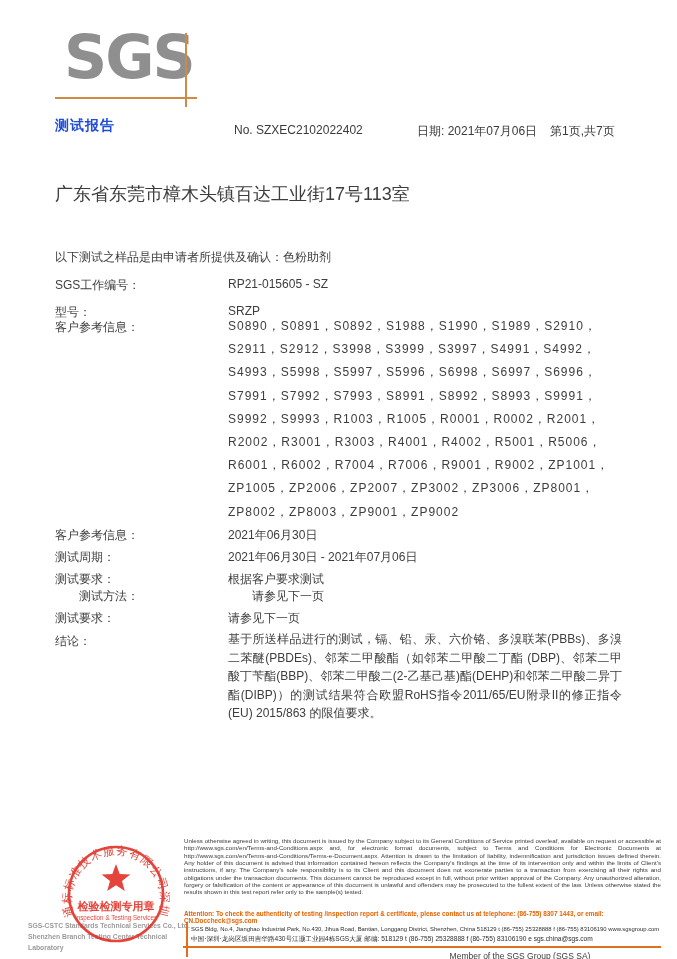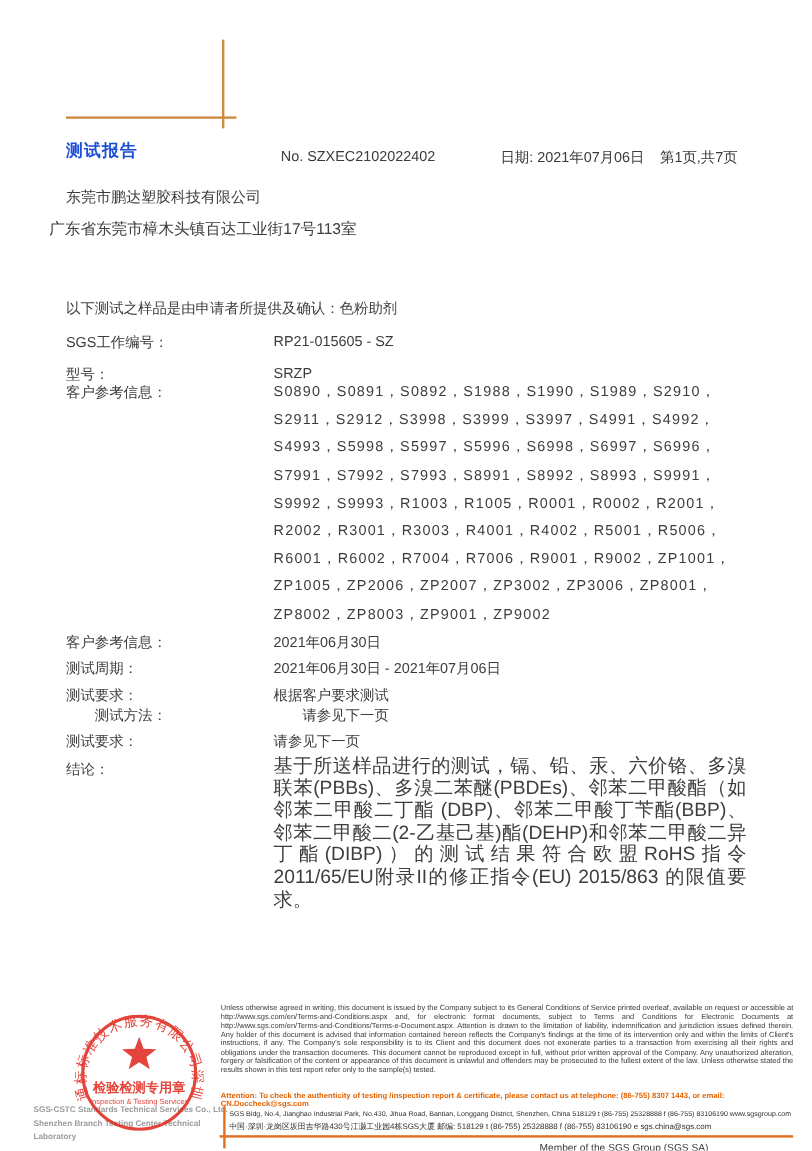--- a/index.html
+++ b/index.html
@@ -18,37 +18,37 @@
   .logo-hline { left:55px; top:97px; width:142px; height:2px; background:#cf8a43; }
   .logo-vline { left:185px; top:33px; width:2px; height:74px; background:#cf8a43; }
 
   
   .doc-title { left:55px; top:117px; font-size:14px; font-weight:bold; color:#1d4ed8; letter-spacing:1px; }
   .report-no { left:234px; top:123px; font-size:12px; color:#3a3a3a; }
   .report-date { left:417px; top:123px; font-size:12px; color:#3a3a3a; }
   .page-info { left:550px; top:123px; font-size:12px; color:#3a3a3a; }
 
   .company-name { left:55px; top:156px; font-size:12.5px; }
-  .company-addr { left:41px; top:182px; font-size:13px; }
+  .company-addr { left:55px; top:182px; font-size:18px; }
 
   .intro-line { left:55px; top:249px; font-size:12px; }
 
   .flabel { left:55px; font-size:12px; }
   .fvalue { left:228px; font-size:12px; }
   .t-job { top:277px; }
   .t-model { top:304px; }
   .t-ref { top:319px; }
   .ref-lines { left:228px; top:315px; font-size:12px; line-height:23.2px; letter-spacing:1px; white-space:pre-line; }
   .t-received { top:527px; }
   .t-period { top:549px; }
   .t-req { top:571px;text-align:right; }
   .t-method { top:588px;margin-left:24px; }
   .t-result { top:610px; }
   .t-concl { top:633px; }
-  .concl-text { left:228px; top:630px; width:394px; font-size:16px; line-height:18.6px; text-align:justify; }
+  .concl-text { left:228px; top:630px; width:394px; font-size:12px; line-height:18.6px; text-align:justify; }
 
   
   .disclaimer {
     left:184px; top:837px; width:477px; font-size:6.2px; line-height:7.35px;
     text-align:justify; color:#3b3b3b;
   }
   .attention {
     left:184px; top:910px; width:477px; font-size:6.4px; line-height:7.4px;
     font-weight:bold; color:#e56300;
   }
@@ -62,29 +62,29 @@
     left:28px; top:920px; width:170px; font-size:6.8px; line-height:11px;
     color:#9b9b9b; font-weight:bold;
   }
   .stamp-svg { left:53px; top:842px; }
 </style>
 </head>
 <body>
 
 <div class="page">
 
+  <div class="abs logo-text">SGS</div>
   <div class="abs logo-hline"></div>
   <div class="abs logo-vline"></div>
 
   <div class="abs doc-title">测试报告</div>
   <div class="abs report-no">No. SZXEC2102022402</div>
   <div class="abs report-date">日期: 2021年07月06日</div>
   <div class="abs page-info">第1页,共7页</div>
 
-  <div class="abs company-name">东莞市鹏达塑胶科技有限公司</div>
   <div class="abs company-addr">广东省东莞市樟木头镇百达工业街17号113室</div>
 
   <div class="abs intro-line">以下测试之样品是由申请者所提供及确认：色粉助剂</div>
 
   <div class="abs flabel t-job">SGS工作编号：</div>
   <div class="abs fvalue t-job">RP21-015605 - SZ</div>
 
   <div class="abs flabel t-model">型号：</div>
   <div class="abs fvalue t-model">SRZP</div>
 

